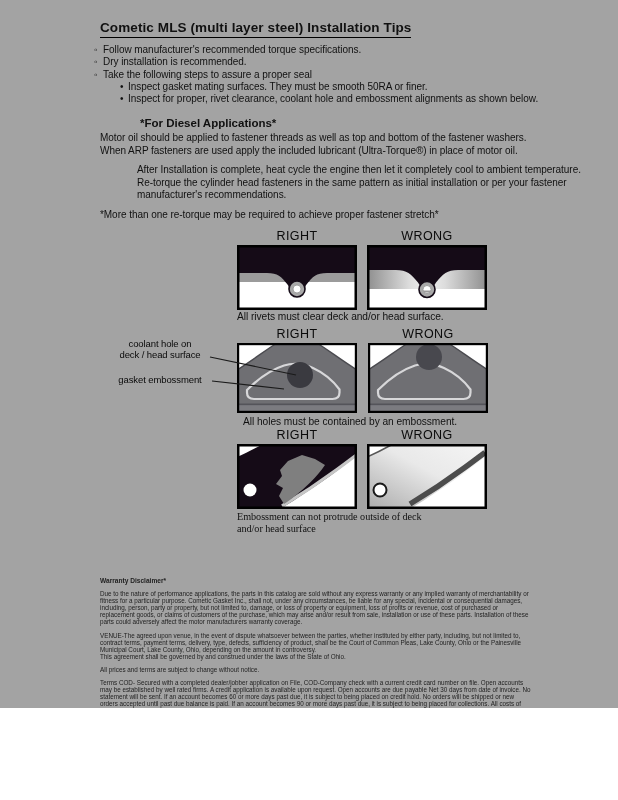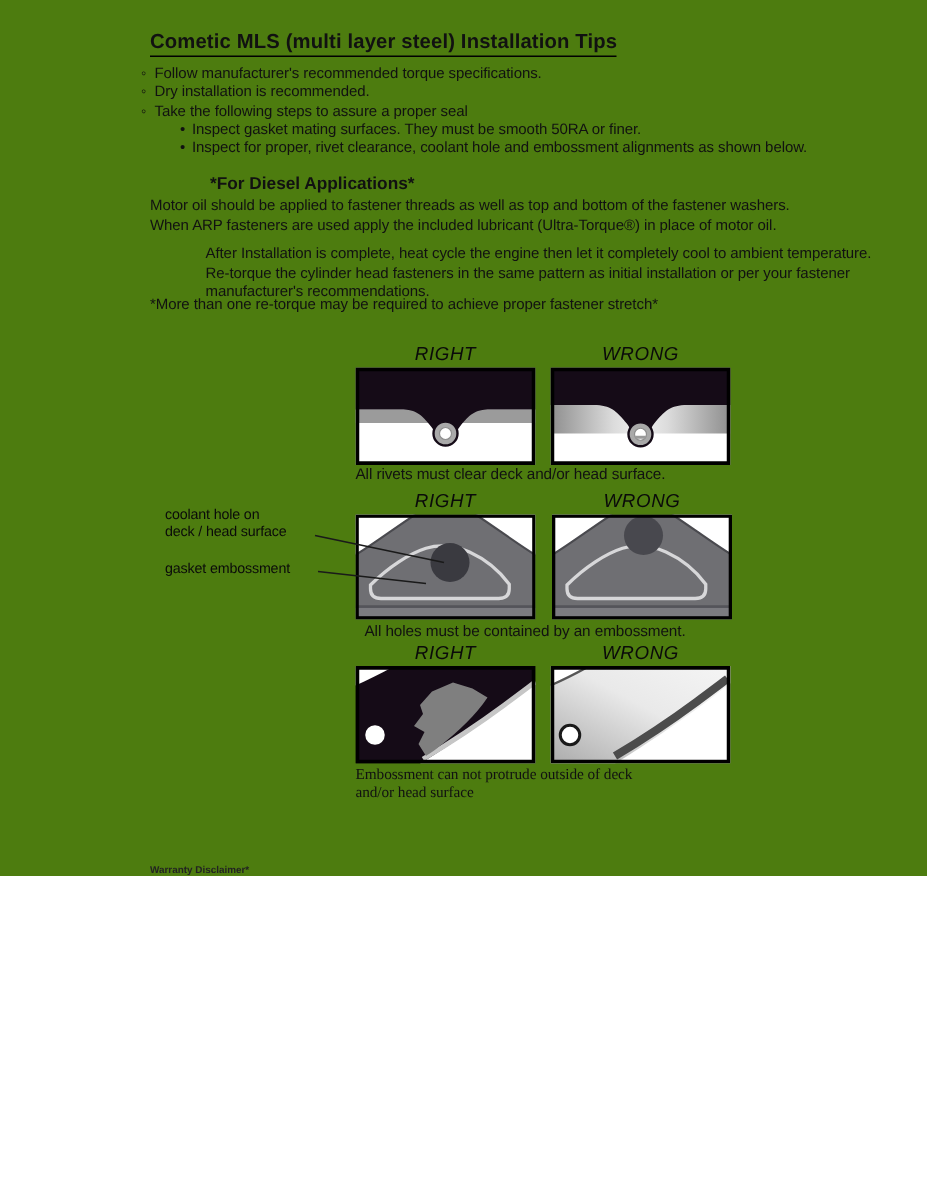--- a/index.html
+++ b/index.html
@@ -1,42 +1,42 @@
 <!DOCTYPE html>
 <html style="--panel-dark: #150b17; --deck-gray: #9b9b9b; --gasket-gray: #6f6f73; --embossment-line: #d7d7d9; --hole-dark: #3a3a40; --ink: #111111;"><head>
 <meta charset="utf-8">
 <style>
   html,body { margin:0; padding:0; background:#fff; }
   .page {
-    position:relative; width:618px; height:584px; background:#4d7c0f; overflow:hidden;
+    position:relative; width:618px; height:708px; background:#a3a3a3; overflow:hidden;
     font-family:"Liberation Sans", sans-serif; color:#111;
   }
   .title {
     position:absolute; left:100px; top:20px;
     font-size:13.5px; font-weight:bold; letter-spacing:0.1px;
     border-bottom:1.6px solid #000; padding-bottom:2px; display:inline-block;
   }
   .bullets { position:absolute; left:94px; top:44px; width:452px; font-size:10px; line-height:12.3px; letter-spacing:-0.05px; }
   .b-row { display:flex; }
   .b-row .mk { flex:0 0 9px; width:9px; text-align:left; }
   .b-row.sub { padding-left:26px; }
   .b-row.sub .mk { flex:0 0 8px; width:8px; }
 
   .sec-head { position:absolute; left:100px; top:117px; font-size:11.5px; font-weight:bold;margin-left:40px; }
   .para { position:absolute; left:100px; width:452px; font-size:10px; line-height:12.6px; letter-spacing:-0.05px; }
   .p1 { top:132px; }
   .p2 { top:164px;margin-left:37px; }
-  .note { top:198px; }
-
-  .fig-head { position:absolute; width:120px; text-align:center; font-size:12.5px; letter-spacing:0.4px; color:#0a0a0a;font-style:italic; }
+  .note { top:209px; }
+
+  .fig-head { position:absolute; width:120px; text-align:center; font-size:12.5px; letter-spacing:0.4px; color:#0a0a0a; }
   .fig-caption { position:absolute; font-size:10.2px; line-height:12px; letter-spacing:-0.05px; }
   .panel { position:absolute; }
   .panel svg { display:block; }
 
-  .anno { position:absolute; width:100px; text-align:left; font-size:9.5px; line-height:10.6px; letter-spacing:-0.1px; color:#0a0a0a; }
+  .anno { position:absolute; width:100px; text-align:center; font-size:9.5px; line-height:10.6px; letter-spacing:-0.1px; color:#0a0a0a; }
   .pointer-overlay { position:absolute; left:208px; top:345px; pointer-events:none; }
 
   .disclaimer { position:absolute; left:100px; top:577px; width:433px; font-size:6.3px; line-height:7.1px; color:#222; }
   .disclaimer .d-head { font-weight:bold; font-size:6.6px; margin-bottom:6px; }
   .disclaimer p { margin:0 0 6px 0; }
   .disclaimer p.tight { margin-bottom:0; }
 
   .doc-code { position:absolute; left:367px; top:759px; font-size:13.5px; letter-spacing:0.2px; color:#1a1a1a; }
 </style>
 </head>

